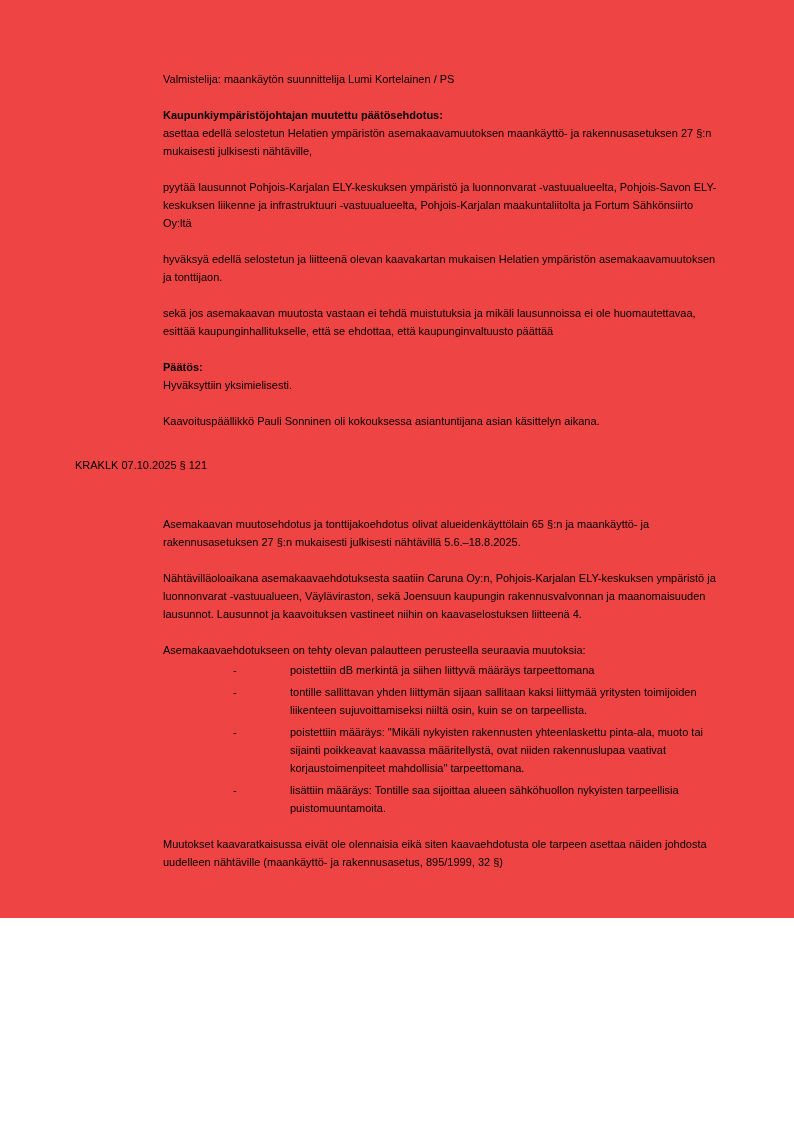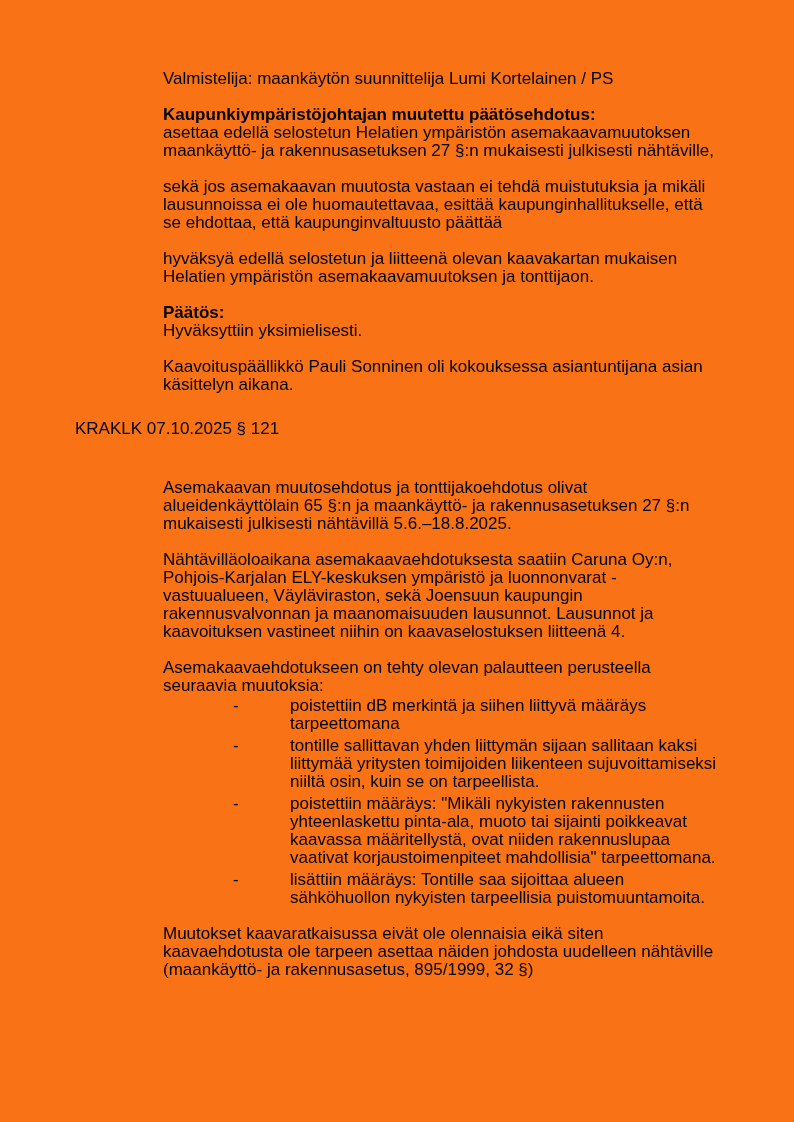--- a/index.html
+++ b/index.html
@@ -3,25 +3,25 @@
 <meta charset="utf-8">
 <style>
   html, body {
     margin: 0;
     padding: 0;
     background: #ffffff;
   }
   .page {
     position: relative;
     width: 794px;
-    height: 1122px;
-    background: #f97316;
+    height: 918px;
+    background: #ef4444;
     color: #000000;
     font-family: "Liberation Sans", "DejaVu Sans", sans-serif;
-    font-size: 17px;
+    font-size: 11px;
     line-height: 18px;
     box-sizing: border-box;
     padding: 70px 0 0 75px;
     overflow: hidden;
   }
   .indent {
     margin-left: 88px;
     width: 558px;
   }
   p {
@@ -64,22 +64,23 @@
 <body>
 
 <div class="page">
 
   <div class="indent">
     <p>Valmistelija: maankäytön suunnittelija Lumi Kortelainen / PS</p>
 
     <p class="bold tight">Kaupunkiympäristöjohtajan muutettu päätösehdotus:</p>
 
     <p>asettaa edellä selostetun Helatien ympäristön asemakaavamuutoksen maankäyttö- ja rakennusasetuksen 27 §:n mukaisesti julkisesti nähtäville,</p>
+    <p>pyytää lausunnot Pohjois-Karjalan ELY-keskuksen ympäristö ja luonnonvarat -vastuualueelta, Pohjois-Savon ELY-keskuksen liikenne ja infrastruktuuri -vastuualueelta, Pohjois-Karjalan maakuntaliitolta ja Fortum Sähkönsiirto Oy:ltä</p>
+    <p>hyväksyä edellä selostetun ja liitteenä olevan kaavakartan mukaisen Helatien ympäristön asemakaavamuutoksen ja tonttijaon.</p>
     <p>sekä jos asemakaavan muutosta vastaan ei tehdä muistutuksia ja mikäli lausunnoissa ei ole huomautettavaa, esittää kaupunginhallitukselle, että se ehdottaa, että kaupunginvaltuusto päättää</p>
-    <p>hyväksyä edellä selostetun ja liitteenä olevan kaavakartan mukaisen Helatien ympäristön asemakaavamuutoksen ja tonttijaon.</p>
 
     <p class="bold tight">Päätös:</p>
     <p>Hyväksyttiin yksimielisesti.</p>
 
     <p>Kaavoituspäällikkö Pauli Sonninen oli kokouksessa asiantuntijana asian käsittelyn aikana.</p>
   </div>
 
   <p class="ref-line">KRAKLK 07.10.2025 § 121</p>
 
   <div class="indent section2-start">

